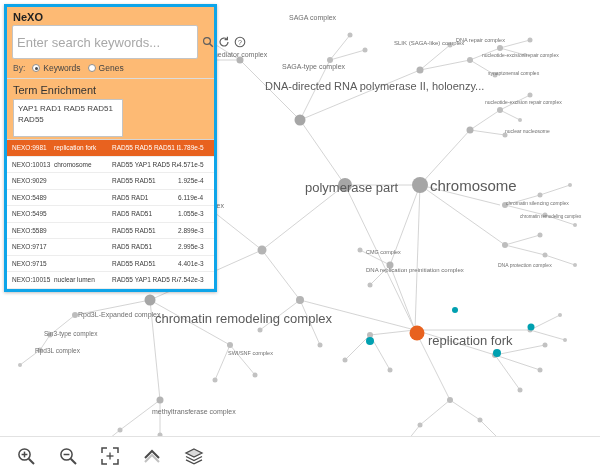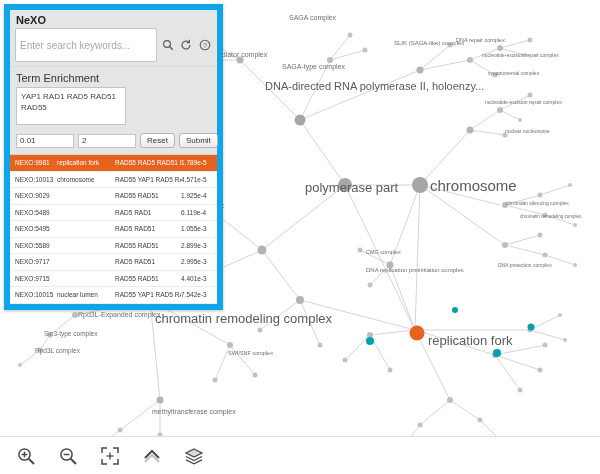--- a/index.html
+++ b/index.html
@@ -37,22 +37,22 @@
   }
   .net-label.big {
     color: #5a5a5a;
   }
   
   #panel {
     position: absolute;
     left: 4px;
     top: 4px;
     width: 207px;
-    background: #e5e5e5;
-    border: 6px solid #0ea5e9;
+    background: #fdba74;
+    border: 3px solid #0ea5e9;
     box-shadow: 0 1px 3px rgba(0,0,0,.25);
     font-size: 9px;
     color: #333;
     z-index: 50;
   }
   #panel-title {
     font-size: 11px;
     font-weight: bold;
     color: #222;
     padding: 4px 6px 2px 6px;
@@ -61,21 +61,21 @@
     display: flex;
     align-items: center;
     padding: 0 5px 4px 5px;
     gap: 4px;
   }
   #search-input {
     flex: 1;
     height: 15px;
     border: 1px solid #c4c4c4;
     background: #fff;
-    font-size: 10px;
+    font-size: 13px;
     color: #333;
     padding: 16px 4px;
     border-radius: 2px;
     box-sizing: border-box;
     font-family: "Liberation Sans", sans-serif;
   }
   #search-input::placeholder { color: #a8a8a8; }
   .icon-btn {
     width: 15px; height: 15px;
     display: flex; align-items: center; justify-content: center;
@@ -443,32 +443,37 @@
           </svg>
       </button>
       <button class="icon-btn" title="help">
         <svg width="12" height="12" viewBox="0 0 12 12">
             <circle cx="6" cy="6" r="4.8" fill="none" stroke="#5e5e5e" stroke-width="1.1"></circle>
             <text x="6" y="8.6" font-size="7" text-anchor="middle" fill="#5e5e5e" font-family="Liberation Sans, sans-serif">?</text>
           </svg>
       </button>
     </div>
 
+    <div class="radio-row">
+      <span class="by-lab">By:</span>
+      <span class="radio checked">
+        <span class="dot"></span>
+        <span>Keywords</span>
+      </span>
+      <span class="radio">
+        <span class="dot"></span>
+        <span>Genes</span>
+      </span>
+    </div>
 
     <div class="panel-sep"></div>
 
     <div class="section-title">Term Enrichment</div>
     <textarea id="term-box" style="">YAP1 RAD1 RAD5 RAD51 RAD55</textarea>
 
-    <div class="thresh-row">
-      <input class="thresh-input" type="text" value="0.01" style="">
-      <input class="thresh-input wide" type="text" value="2" style="">
-      <button class="btn">Reset</button>
-      <button class="btn">Submit</button>
-    </div>
 
     <div id="results">
         <div class="res-row selected">
           <div class="c-id">NEXO:9981</div>
           <div class="c-name">replication fork</div>
           <div class="c-genes">RAD55 RAD5 RAD51 RAD1</div>
           <div class="c-p">1.789e-5</div>
         </div>
         <div class="res-row">
           <div class="c-id">NEXO:10013</div>

